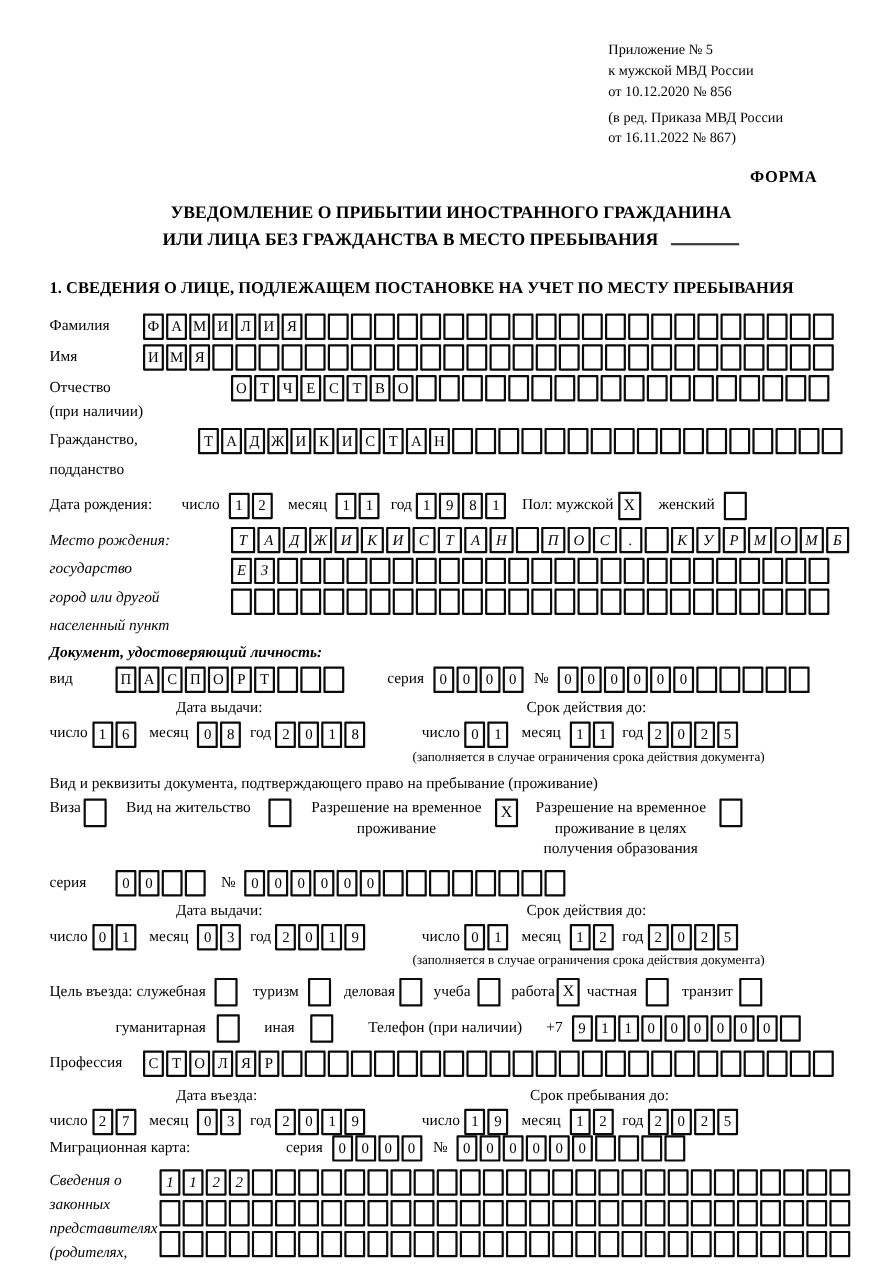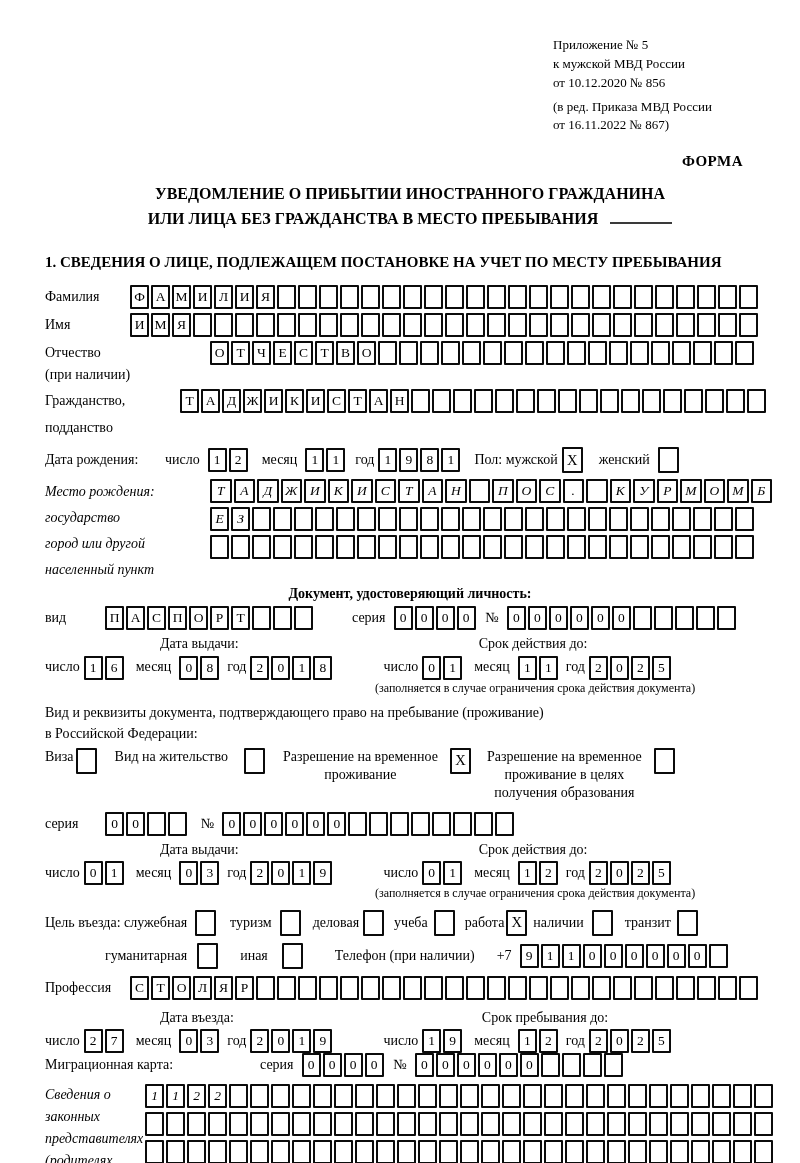--- a/index.html
+++ b/index.html
@@ -10,21 +10,21 @@
   }
   .appendix{margin-left:auto;width:222px;font-size:13px;line-height:1.45;}
   .appendix .sub{margin-top:5px;}
   .forma{text-align:right;padding-right:32px;font-weight:bold;font-size:15px;margin-top:18px;letter-spacing:.5px;font-family:Liberation Serif, serif;}
   .title{text-align:center;font-weight:bold;font-size:16px;margin-top:12px;line-height:1.55;}
   .blank{display:inline-block;width:62px;border-bottom:2px solid #3a3a3a;margin-left:12px;height:12px;}
   .section{font-weight:bold;font-size:15px;margin-top:22px;white-space:nowrap;}
   #form-rows{margin-top:14px;}
   .frow{display:flex;align-items:center;margin-top:4px;}
   .frow.top{align-items:flex-start;}
-  .frow.center{justify-content:center;}
+  .frow.center{justify-content:flex-start;font-style:italic;}
   .lbl{font-size:14px;white-space:pre;line-height:1.3;flex:none;}
   .lbl.c{text-align:center;}
   .b{font-weight:bold;}
   .boxes{display:inline-flex;flex:none;}
   .cell{
     flex:none;display:inline-flex;align-items:center;justify-content:center;
     width:19px;height:24px;border:2px solid #0b0b0b;border-radius:1px;margin-right:2px;
     font-size:13.5px;box-sizing:border-box;background:#fff;
   }
   .check{width:21px;height:26px;font-size:14.5px;}
@@ -396,23 +396,20 @@
           <span class="cell">2</span>
           <span class="cell">5</span>
         </span>
       </div>
       <div class="frow" style="margin-top: 1px;">
         <span class="lbl" style="font-size: 12px; margin-left: 330px;">(заполняется в случае ограничения срока действия документа)</span>
       </div>
       <div class="frow" style="margin-top: 8px;">
         <span class="lbl">Вид и реквизиты документа, подтверждающего право на пребывание (проживание)</span>
       </div>
-      <div class="frow" style="margin-top: 3px;">
-        <span class="lbl">в Российской Федерации:</span>
-      </div>
       <div class="frow top" style="margin-top: 4px;">
         <span class="lbl">Виза</span>
         <span class="cell check" style="margin-left: 2px;"></span>
         <span class="lbl" style="margin-left: 16px;">Вид на жительство</span>
         <span class="cell check" style="margin-left: 16px;"></span>
         <span class="lbl c" style="margin-left: 16px;">Разрешение на временное
 проживание</span>
         <span class="cell check" style="margin-left: 12px;">X</span>
         <span class="lbl c" style="margin-left: 14px;">Разрешение на временное
 проживание в целях
@@ -492,21 +489,21 @@
         <span class="lbl">Цель въезда: служебная</span>
         <span class="cell check" style="margin-left: 8px;"></span>
         <span class="lbl" style="margin-left: 12px;">туризм</span>
         <span class="cell check" style="margin-left: 8px;"></span>
         <span class="lbl" style="margin-left: 10px;">деловая</span>
         <span class="cell check" style="margin-left: 4px;"></span>
         <span class="lbl" style="margin-left: 8px;">учеба</span>
         <span class="cell check" style="margin-left: 6px;"></span>
         <span class="lbl" style="margin-left: 8px;">работа</span>
         <span class="cell check" style="margin-left: 2px;">X</span>
-        <span class="lbl" style="margin-left: 4px;">наличии</span>
+        <span class="lbl" style="margin-left: 4px;">частная</span>
         <span class="cell check" style="margin-left: 8px;"></span>
         <span class="lbl" style="margin-left: 10px;">транзит</span>
         <span class="cell check" style="margin-left: 6px;"></span>
       </div>
       <div class="frow" style="margin-top: 7px;">
         <span class="lbl" style="margin-left: 60px;">гуманитарная</span>
         <span class="cell check" style="margin-left: 10px;"></span>
         <span class="lbl" style="margin-left: 20px;">иная</span>
         <span class="cell check" style="margin-left: 14px;"></span>
         <span class="lbl" style="margin-left: 30px;">Телефон (при наличии)</span>

